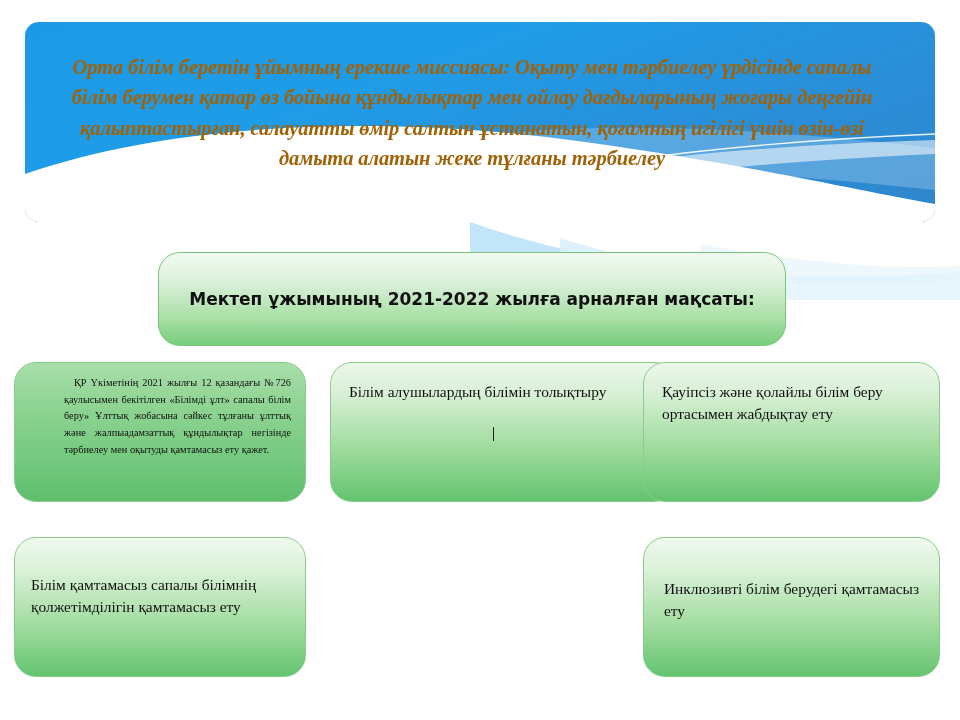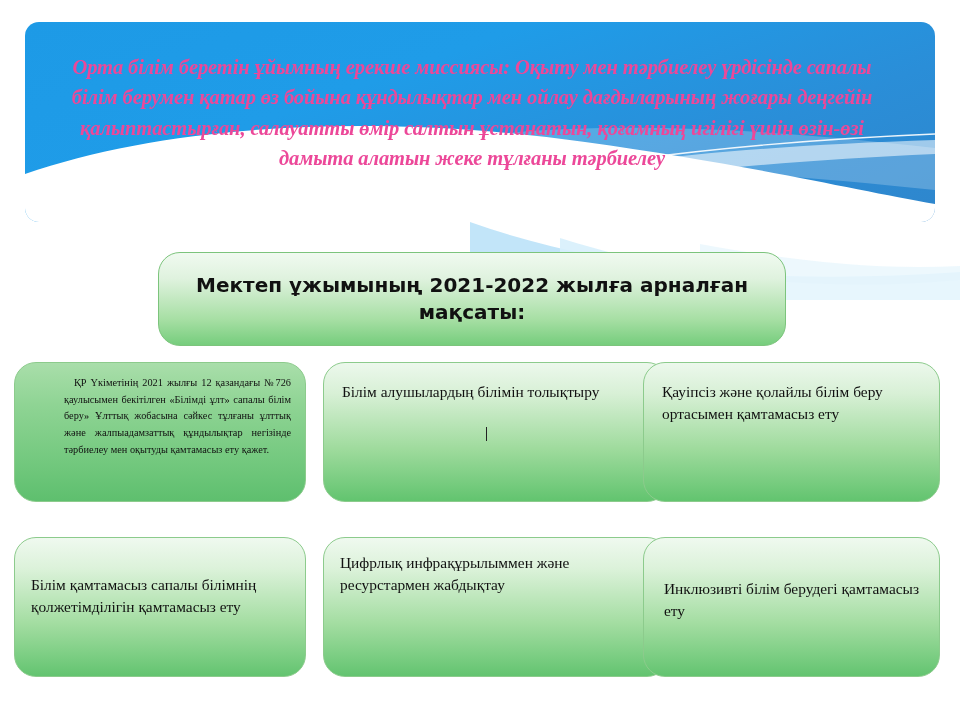--- a/index.html
+++ b/index.html
@@ -56,21 +56,21 @@
     position: absolute;
     left: 24px;
     right: 40px;
     top: 30px;
     text-align: center;
     font-family: "Liberation Serif", serif;
     font-weight: bold;
     font-style: italic;
     font-size: 20.5px;
     line-height: 1.48;
-    color: #ec4899;
+    color: #a16207;
     letter-spacing: -0.1px;
   }
 
   
   .title-box {
     position: absolute;
     left: 158px;
     top: 252px;
     width: 628px;
     height: 94px;
@@ -78,21 +78,21 @@
     border: 1px solid #7cc47c;
     background: linear-gradient(to bottom, #f0faf0 0%, #dff2de 28%, #a7dfa4 72%, #76cd7d 100%);
     display: flex;
     align-items: center;
     justify-content: center;
     box-sizing: border-box;
   }
   .title-box-text {
     font-family: "DejaVu Sans", sans-serif;
     font-weight: bold;
-    font-size: 20px;
+    font-size: 17px;
     line-height: 1.35;
     color: #111111;
     text-align: center;
     padding: 0 30px;
   }
 
   
   .card {
     position: absolute;
     border-radius: 22px;
@@ -113,21 +113,21 @@
     background: linear-gradient(to bottom, #ecf8ec 0%, #d8f0d6 22%, #9fdb9d 62%, #62c46f 100%);
   }
   
   .card-r2 {
     top: 537px;
     height: 140px;
     background: linear-gradient(to bottom, #eff9ef 0%, #dcf2da 22%, #a3dda1 62%, #63c470 100%);
   }
 
   .col-left   { left: 14px;  width: 292px; }
-  .col-center { left: 323px; width: 346px; }
+  .col-center { left: 330px; width: 346px; }
   .col-right  { left: 643px; width: 297px; }
 
   
   #card-decree {
     background: linear-gradient(to bottom, #a9deaa 0%, #8fd494 30%, #74c97f 70%, #5ebf6e 100%);
     padding-left: 33px;
   }
   #card-decree .card-inner {
     font-size: 10.3px;
     line-height: 1.62;
@@ -191,28 +191,25 @@
   <div class="card card-r1 col-left" id="card-decree">
     <div class="card-inner">ҚР Үкіметінің 2021 жылғы 12 қазандағы №726 қаулысымен бекітілген «Білімді ұлт» сапалы білім беру» Ұлттық жобасына сәйкес тұлғаны ұлттық және жалпыадамзаттық құндылықтар негізінде тәрбиелеу мен оқытуды қамтамасыз ету қажет.</div>
   </div>
 
   <div class="card card-r1 col-center" id="card-complete-knowledge">
     <div class="card-inner card-body">Білім  алушылардың білімін толықтыру</div>
     <div class="caret"></div>
   </div>
 
   <div class="card card-r1 col-right" id="card-safe-environment">
-    <div class="card-inner card-body">Қауіпсіз және қолайлы білім беру ортасымен қамтамасыз ету</div>
+    <div class="card-inner card-body">Қауіпсіз және қолайлы білім беру ортасымен жабдықтау ету</div>
   </div>
 
   <div class="card card-r2 col-left" id="card-quality-access">
     <div class="card-inner card-body-lower" style="padding-top:36px">Білім  қамтамасыз сапалы білімнің  қолжетімділігін қамтамасыз ету</div>
   </div>
 
-  <div class="card card-r2 col-center" id="card-digital-infrastructure">
-    <div class="card-inner card-body-lower" style="padding-top:14px">Цифрлық инфрақұрылыммен және ресурстармен жабдықтау</div>
-  </div>
 
   <div class="card card-r2 col-right" id="card-inclusive-education">
     <div class="card-inner card-body-lower" style="padding-top:40px;padding-left:20px">Инклюзивті білім берудегі қамтамасыз ету</div>
   </div>
 
 </div>
 
 </body></html>

